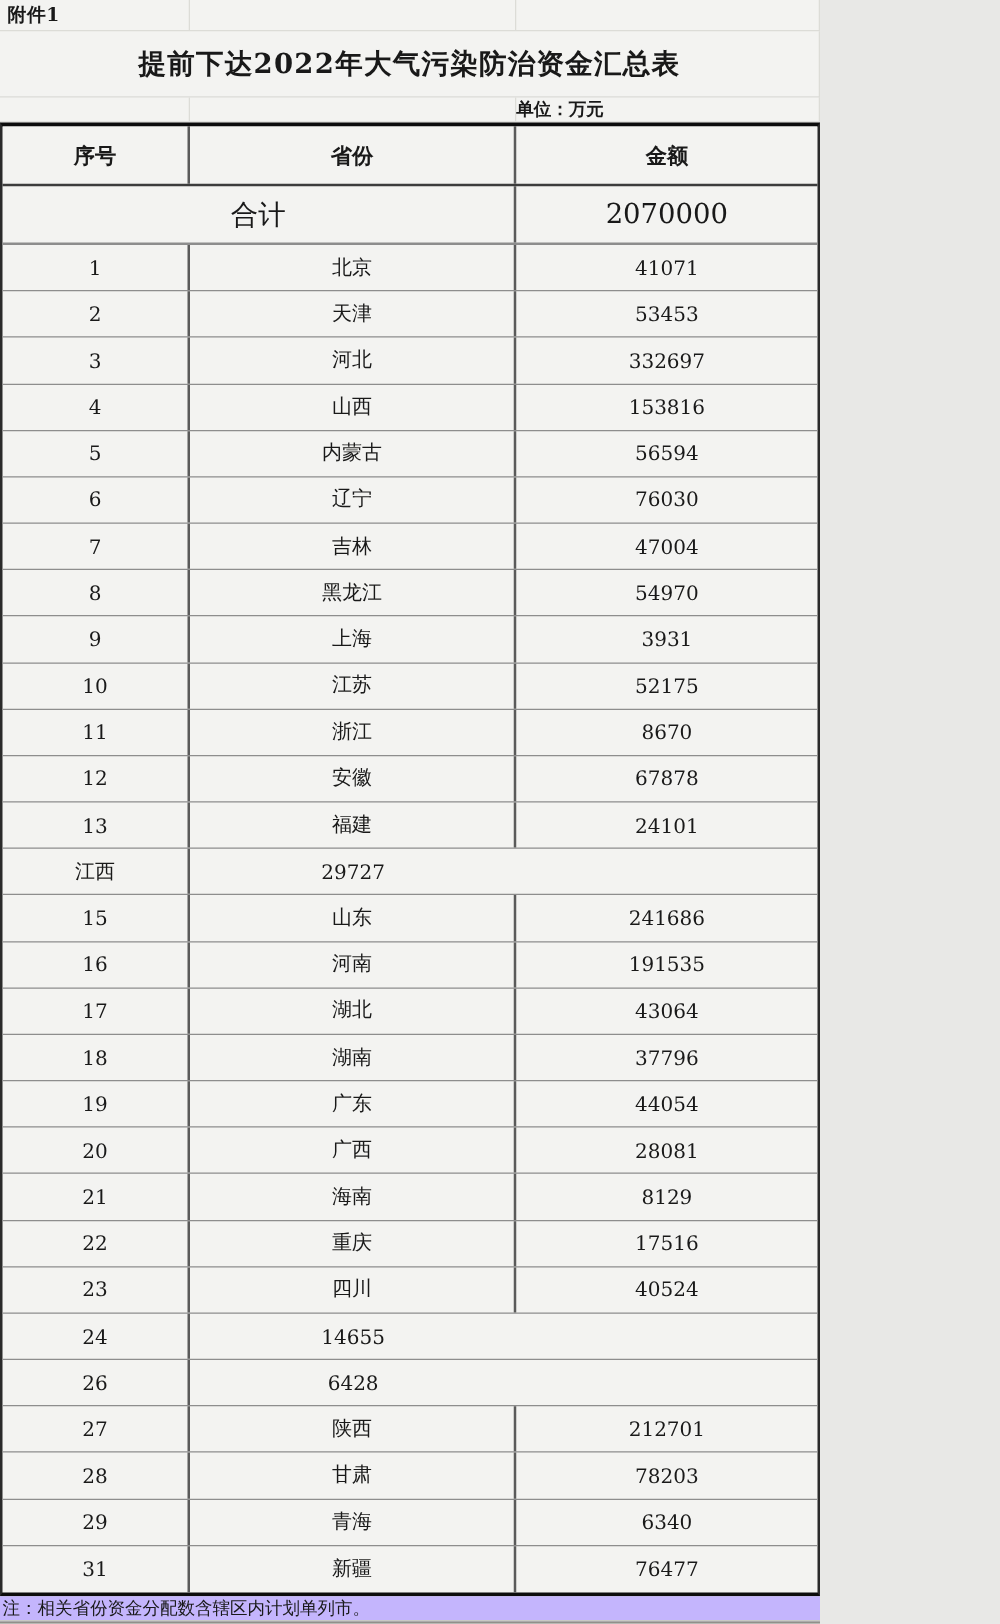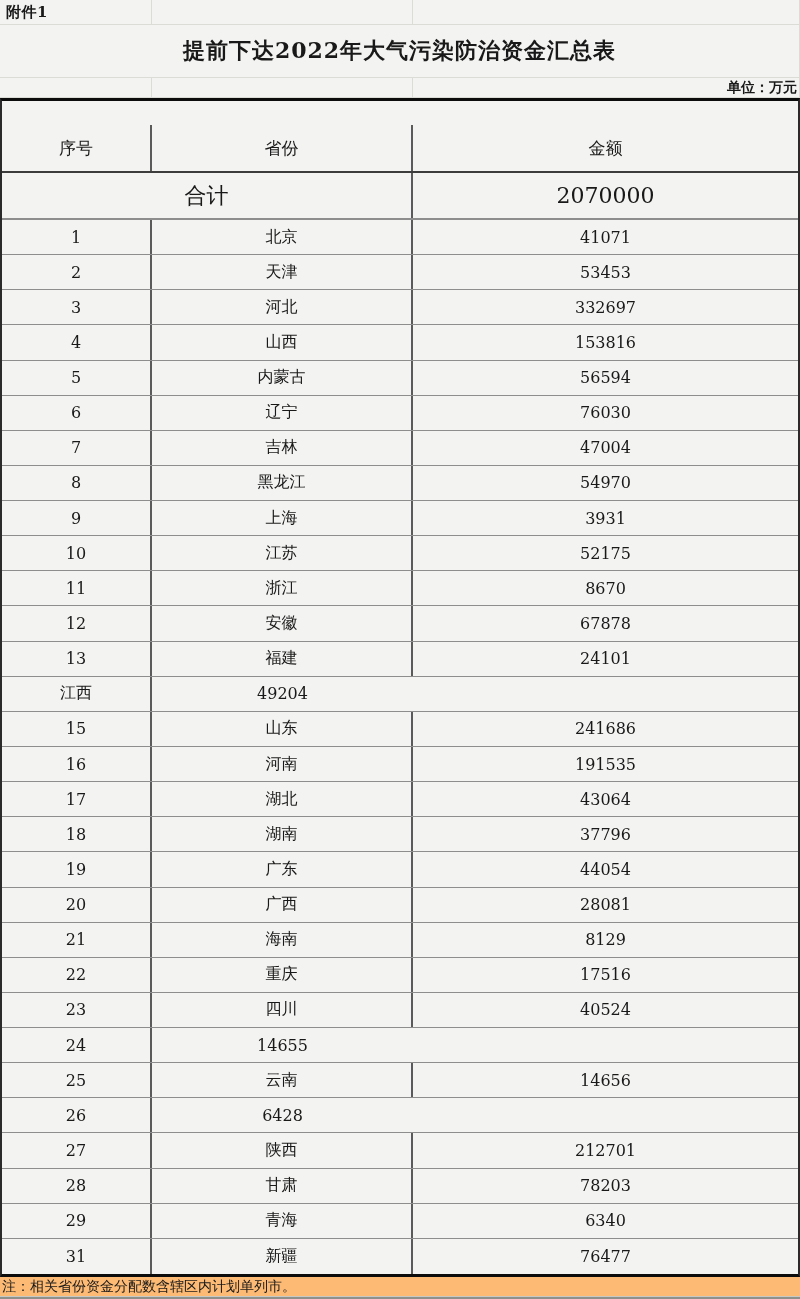--- a/index.html
+++ b/index.html
@@ -1,19 +1,19 @@
 <!DOCTYPE html>
 <html><head>
 <meta charset="utf-8">
 <style>
   * { margin:0; padding:0; box-sizing:border-box; }
   html,body { background:#e8e8e6; }
   .page {
     position:relative;
-    width:800px; height:1299px;
+    width:656px; height:1299px;
     background:#f3f3f1;
     color:#191919;
     font-family:"DejaVu Serif","Liberation Serif",serif;
     overflow:hidden;
     border-bottom:2px solid #90908a;
   }
   
   .top-section { width:100%; }
   .gridrow { display:flex; border-bottom:1px solid #dcdcd7; }
   .gridrow .gcell { border-right:1px solid #dcdcd7; }
@@ -25,57 +25,57 @@
   .row-title {
     height:53px;
     display:flex; align-items:center; justify-content:center;
     border-bottom:1px solid #dcdcd7;
     border-right:1px solid #dcdcd7;
   }
   .doc-title { font-weight:bold; font-size:22px; letter-spacing:1px; white-space:nowrap; }
   .row-unit { height:20px; }
   .row-unit .g1 { width:152px; }
   .row-unit .g2 { width:261px; }
-  .row-unit .g3 { flex:1; display:flex; align-items:center; justify-content:flex-end;
-                  padding-right:2px; border-right:1px solid #dcdcd7; }
+  .row-unit .g3 { flex:1; display:flex; align-items:center; justify-content:flex-start;
+                  padding-right:19px; border-right:1px solid #dcdcd7; }
   .unit-label { font-size:14px; font-weight:bold; }
   
   .grid-table {
     height:1179px;
     display:flex; flex-direction:column;
     border-top:3px solid #0c0c0c;
     border-bottom:3px solid #0c0c0c;
     border-left:2px solid #2a2a2a;
     border-right:2px solid #2a2a2a;
   }
   .thead-row {
     height:48px; flex:none;
     display:grid; grid-template-columns:150px 261px 1fr;
     border-bottom:2px solid #3c3c3c;
-    font-weight:normal; font-size:17px;margin-top:24px;
+    font-weight:bold; font-size:17px;
   }
   .total-row {
     height:47px; flex:none;
     display:grid; grid-template-columns:411px 1fr;
     border-bottom:2px solid #8d8d8d;
     font-weight:normal; font-size:22px;
   }
   .data-rows { flex:1; display:grid; grid-auto-rows:1fr; font-size:16px; }
   .trow {
     display:grid; grid-template-columns:150px 261px 1fr;
     border-bottom:1.5px solid #8d8d8d;
   }
   .trow:last-child { border-bottom:none; }
   .cell { display:flex; align-items:center; justify-content:center; white-space:nowrap; }
   .vline { border-right:2px solid #5a5a5a; }
   
   .note-row {
     height:20px;
     display:flex; align-items:center;
-    background:#fdba74;
+    background:#c4b5fd;
     padding-left:2px;
     border-bottom:1px solid #c9c9c4;
   }
   .note-text { font-size:14px; white-space:nowrap; }
 </style>
 </head>
 <body>
 
 <div class="page">
 
@@ -170,21 +170,21 @@
           <div class="cell vline">安徽</div>
           <div class="cell">67878</div>
         </div>
         <div class="trow">
           <div class="cell vline">13</div>
           <div class="cell vline">福建</div>
           <div class="cell">24101</div>
         </div>
         <div class="trow">
           <div class="cell vline">江西</div>
-          <div class="cell">49204</div>
+          <div class="cell">29727</div>
         </div>
         <div class="trow">
           <div class="cell vline">15</div>
           <div class="cell vline">山东</div>
           <div class="cell">241686</div>
         </div>
         <div class="trow">
           <div class="cell vline">16</div>
           <div class="cell vline">河南</div>
           <div class="cell">191535</div>
@@ -222,25 +222,20 @@
         <div class="trow">
           <div class="cell vline">23</div>
           <div class="cell vline">四川</div>
           <div class="cell">40524</div>
         </div>
         <div class="trow">
           <div class="cell vline">24</div>
           <div class="cell">14655</div>
         </div>
         <div class="trow">
-          <div class="cell vline">25</div>
-          <div class="cell vline">云南</div>
-          <div class="cell">14656</div>
-        </div>
-        <div class="trow">
           <div class="cell vline">26</div>
           <div class="cell">6428</div>
         </div>
         <div class="trow">
           <div class="cell vline">27</div>
           <div class="cell vline">陕西</div>
           <div class="cell">212701</div>
         </div>
         <div class="trow">
           <div class="cell vline">28</div>

